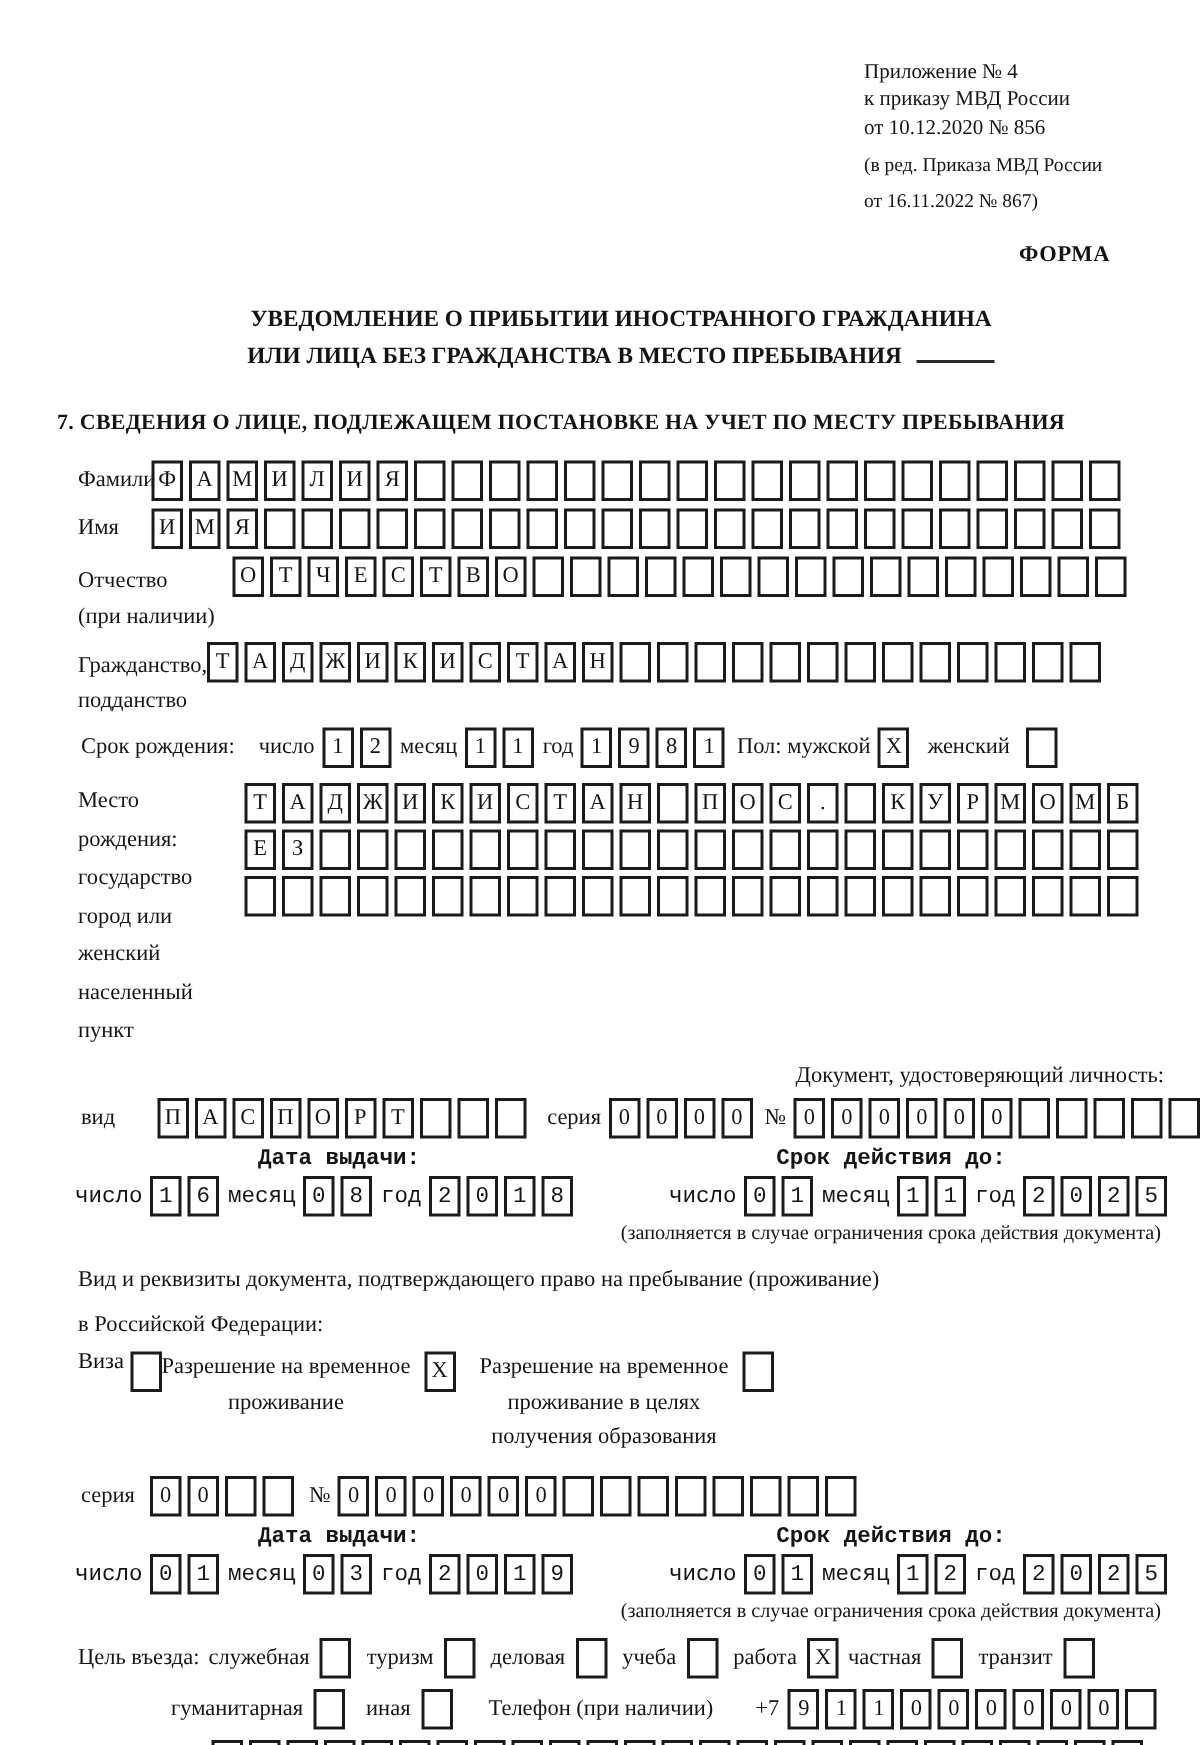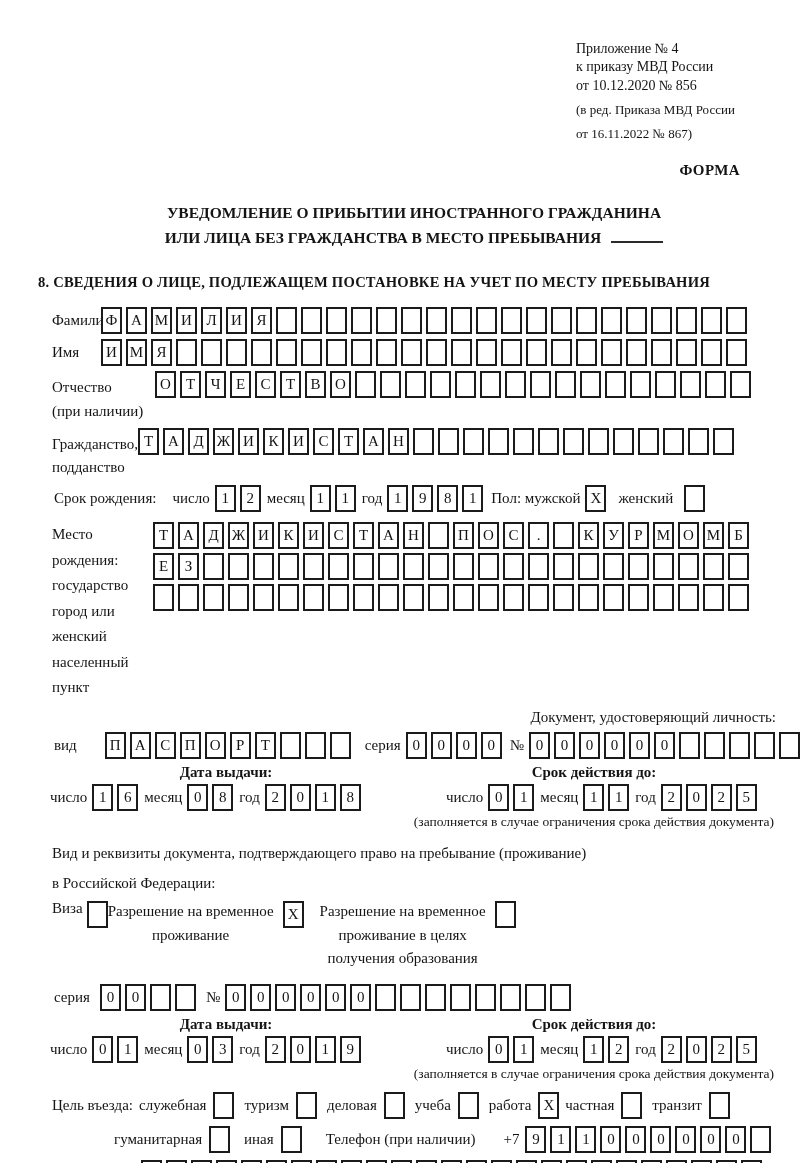--- a/index.html
+++ b/index.html
@@ -32,21 +32,21 @@
   
   .blk{display:flex;align-items:flex-start;margin-bottom:6px;font-size:15px;}
   .blk-lbls{line-height:25.5px;}
   .bp-lbls{width:101px;flex:0 0 101px;}
   .blk-rows .cells{margin-bottom:4px;}
 
   
   .doc-head{font-weight:normal;text-align:right;font-size:15px;margin:8px 0 6px 0;}
 
   
-  .dv{display:flex;margin-top:4px;font-size:15px;}
+  .dv{display:flex;margin-top:4px;font-size:15px;font-family:Liberation Mono, monospace;}
   .dv-left{width:392px;flex:0 0 392px;}
   .dv-right{flex:1;}
   .dv-head{font-weight:bold;text-align:center;font-size:15px;margin-bottom:3px;}
   .dv-left .dv-head{width:348px;}
   .dv-right .dv-head{width:300px;}
   .dv-fields{display:flex;align-items:center;}
   .note{text-align:right;font-size:13.5px;margin:3px 2px 10px 0;}
 
   .para{font-size:15px;line-height:1.75;margin:4px 0 2px 0;}
 
@@ -72,21 +72,21 @@
     <div class="ed">(в ред. Приказа МВД России</div>
     <div class="ed">от 16.11.2022 № 867)</div>
   </div>
   <div class="forma">ФОРМА</div>
 
   <div class="title">
     <div>УВЕДОМЛЕНИЕ О ПРИБЫТИИ ИНОСТРАННОГО ГРАЖДАНИНА</div>
     <div><span>ИЛИ ЛИЦА БЕЗ ГРАЖДАНСТВА В МЕСТО ПРЕБЫВАНИЯ</span><span class="title-underline"></span></div>
   </div>
 
-  <div class="sec">8. СВЕДЕНИЯ О ЛИЦЕ, ПОДЛЕЖАЩЕМ ПОСТАНОВКЕ НА УЧЕТ ПО МЕСТУ ПРЕБЫВАНИЯ</div>
+  <div class="sec">7. СВЕДЕНИЯ О ЛИЦЕ, ПОДЛЕЖАЩЕМ ПОСТАНОВКЕ НА УЧЕТ ПО МЕСТУ ПРЕБЫВАНИЯ</div>
 
   <div class="row">
     <span class="lbl w49">Фамилия</span>
     <span class="cells">
         <span class="cell">Ф</span>
         <span class="cell">А</span>
         <span class="cell">М</span>
         <span class="cell">И</span>
         <span class="cell">Л</span>
         <span class="cell">И</span>
@@ -229,21 +229,21 @@
         <span class="cell">9</span>
         <span class="cell">8</span>
         <span class="cell">1</span>
       </span>
     <span class="t nowrap" style="margin-left:4px;"><span>Пол:</span> <span>мужской</span></span>
     <span class="cb">X</span>
     <span class="t" style="margin-left:12px;">женский</span>
     <span class="cb" style="margin-left:6px;"></span>
   </div>
 
-  <div class="blk" style="margin-top:10px;">
+  <div class="blk" style="margin-top:10px;gap:10px;">
     <div class="blk-lbls bp-lbls">
       <div>Место рождения:</div>
       <div>государство</div>
       <div>город или женский</div>
       <div>населенный пункт</div>
     </div>
     <div class="blk-rows">
       <div class="cells">
           <span class="cell">Т</span>
           <span class="cell">А</span>

